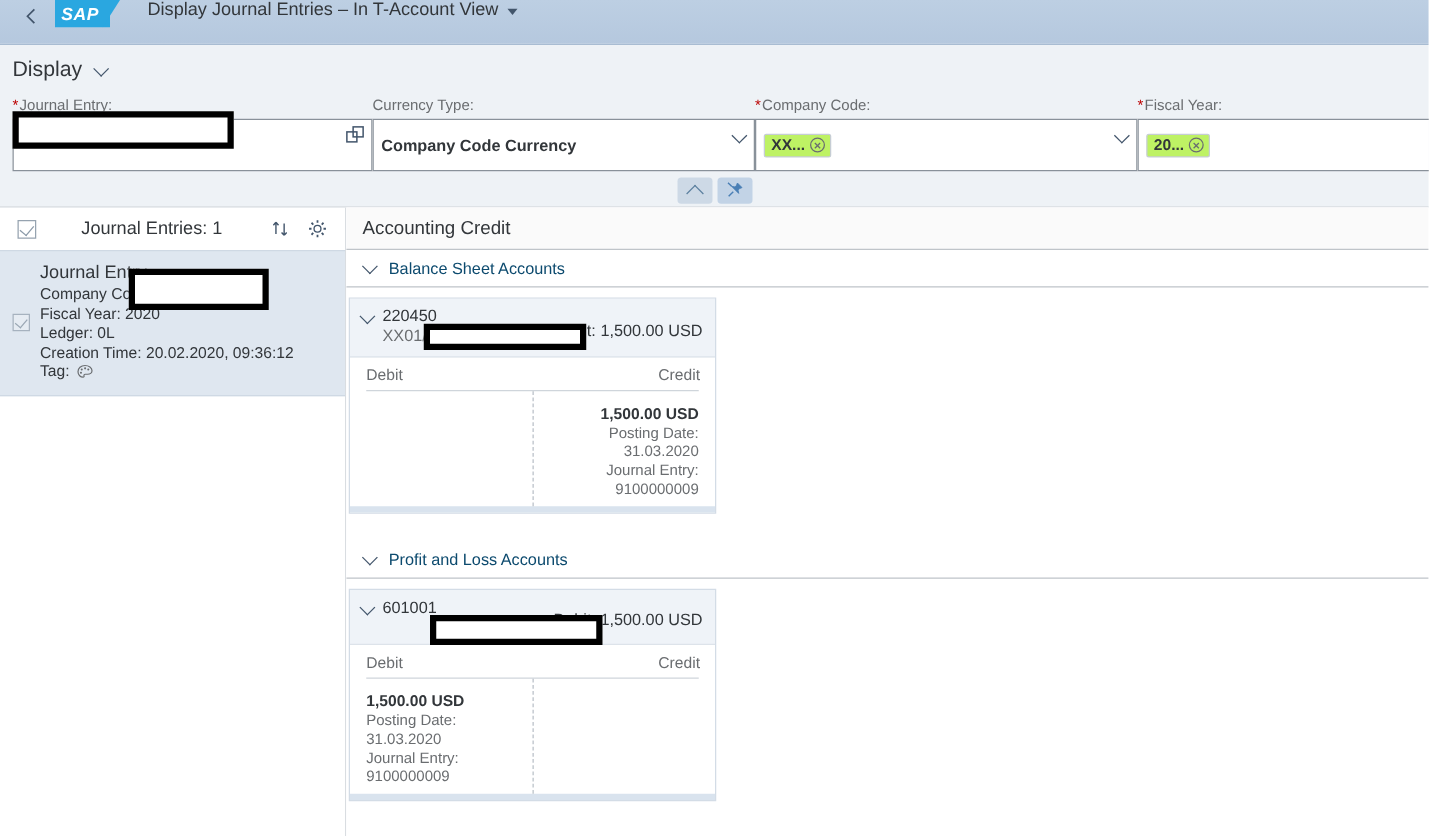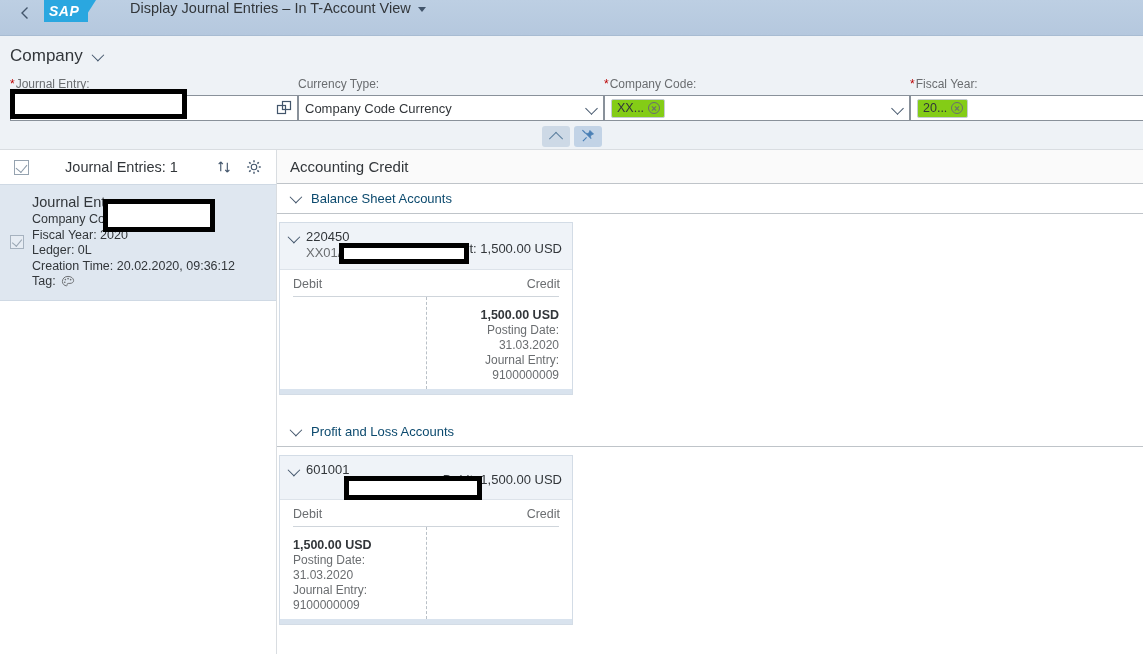--- a/index.html
+++ b/index.html
@@ -51,21 +51,21 @@
   }
   .sap-logo .lg-text {
     position: absolute; left: 5px; top: 3px;
     font-family: "Liberation Sans", sans-serif;
     font-weight: bold; font-size: 14px;
     letter-spacing: 0.5px;
     color: #ffffff;
     font-style: italic;
   }
   .app-title-wrap {
-    margin-left: 34px;
+    margin-left: 22px;
     display: flex; align-items: center; gap: 7px;
     cursor: pointer;
   }
   .app-title {
     font-size: 14.5px;
     color: #32363a;
     white-space: nowrap;
   }
   .caret-down {
     width: 0; height: 0;
@@ -121,50 +121,51 @@
     white-space: nowrap;
     height: 16px;
     line-height: 16px;
   }
   .req-star {
     color: #b00;
     font-size: 12px;
     margin-right: 1px;
   }
   .finput {
-    height: 26px;
+    height: 42px;
     background: #ffffff;
     border: 1px solid #89919a;
     border-bottom-color: #89919a;
     display: flex; align-items: center;
     padding: 10px 6px;
     font-size: 13px;
     color: #32363a;
     cursor: text;
     position: relative;
+    font-weight: bold;
   }
   .finput.w288 { width: 288px; }
   .finput.w306 { width: 306px; }
   .finput.w312 { width: 312px; }
   .vh-icon {
     position: absolute; right: 4px; top: 4px;
     width: 17px; height: 17px;
     cursor: pointer;
   }
   .dd-arrow {
     position: absolute; right: 7px; top: 8px;
     width: 9px; height: 9px;
     border-right: 1.4px solid #42556b;
     border-bottom: 1.4px solid #42556b;
     transform: rotate(45deg);
     cursor: pointer;
   }
   .token {
     display: inline-flex; align-items: center; gap: 4px;
-    background: #84cc16;
+    background: #bef264;
     border: 1px solid #c6cdd4;
     border-radius: 2px;
     height: 19px;
     padding: 0 4px 0 5px;
     font-size: 12.5px;
     color: #32363a;
     cursor: pointer;
   }
   .token .x {
     width: 12px; height: 12px;
@@ -453,21 +454,21 @@
   <div class="app-title-wrap">
     <span class="app-title">Display Journal Entries – In T-Account View</span>
     <span class="caret-down"></span>
   </div>
 </div>
 
 <div class="filter-bar">
 
   <div class="variant-row">
     <div class="variant">
-      <span class="variant-label">Company</span>
+      <span class="variant-label">Display</span>
       <span class="chev-sm"></span>
     </div>
   </div>
 
   <div class="filter-fields">
 
     <div class="fcell c1">
       <div class="flabel">
         <span class="req-star">*</span><span>Journal Entry:</span>
       </div>

